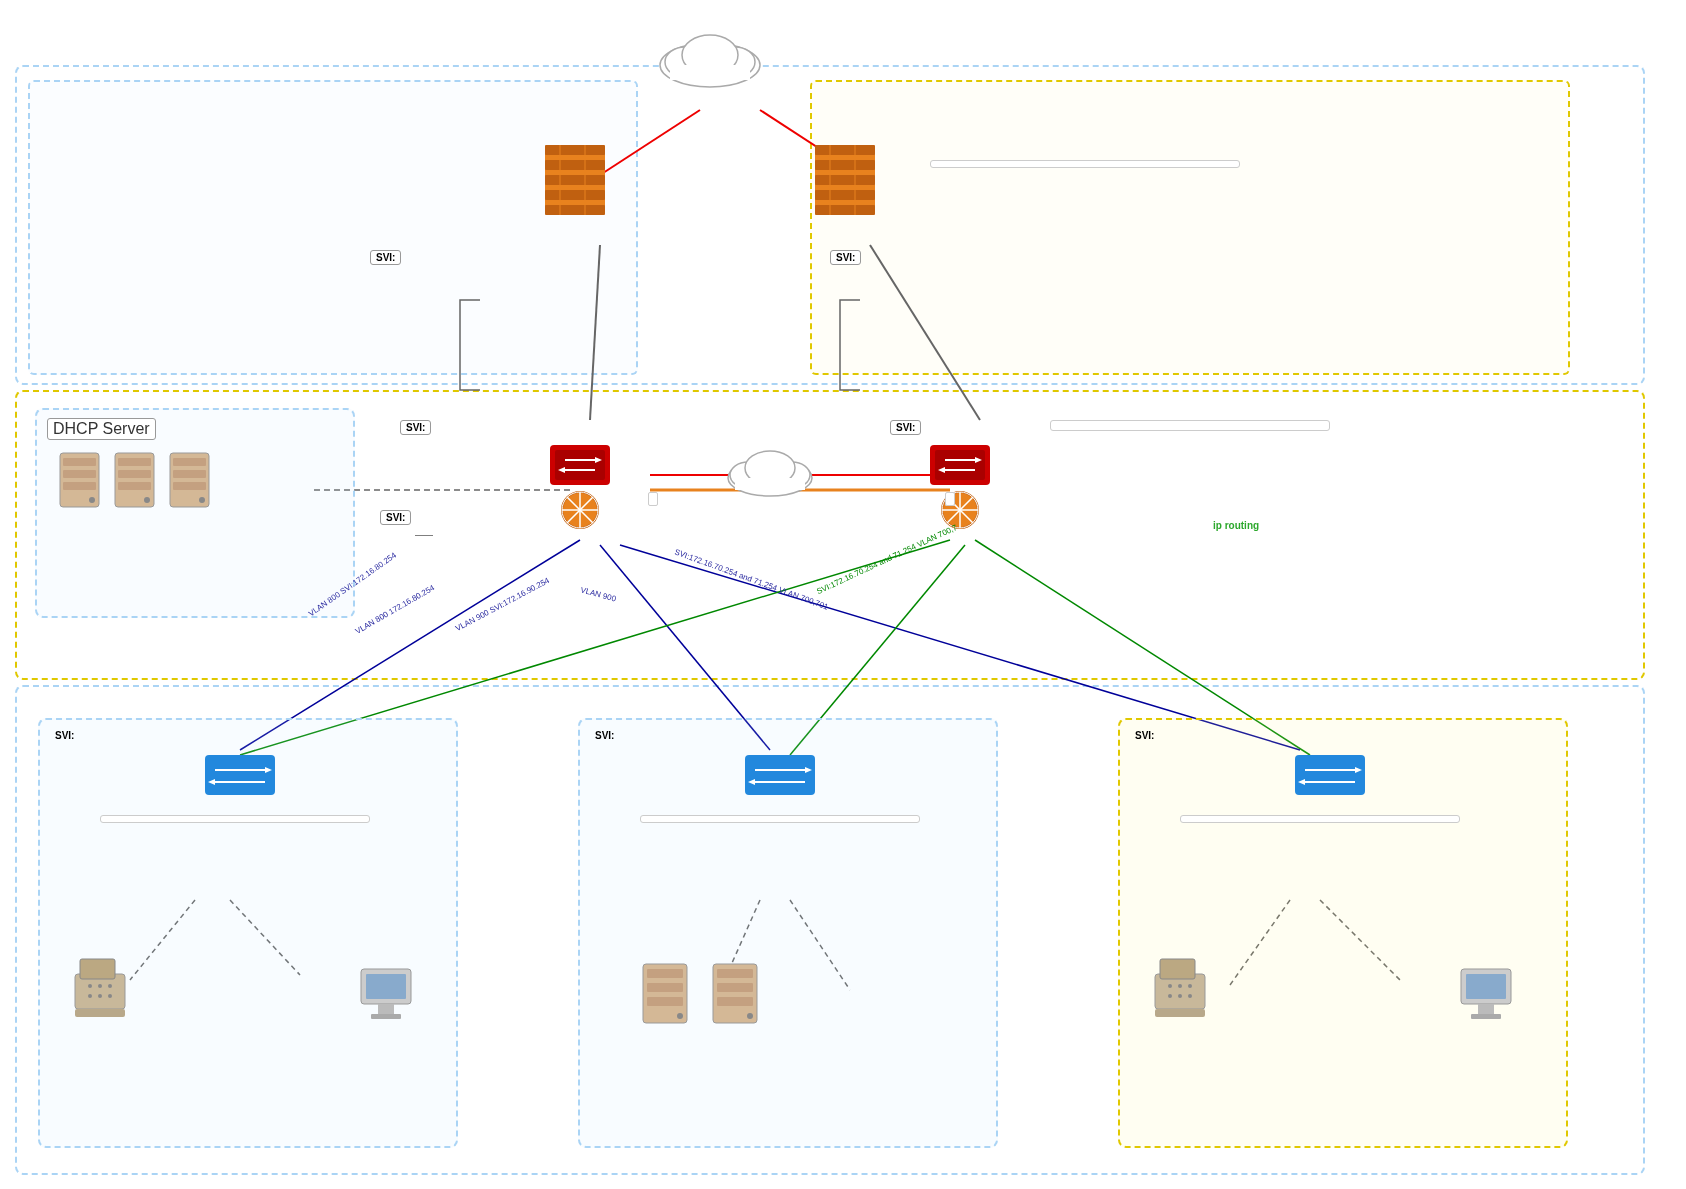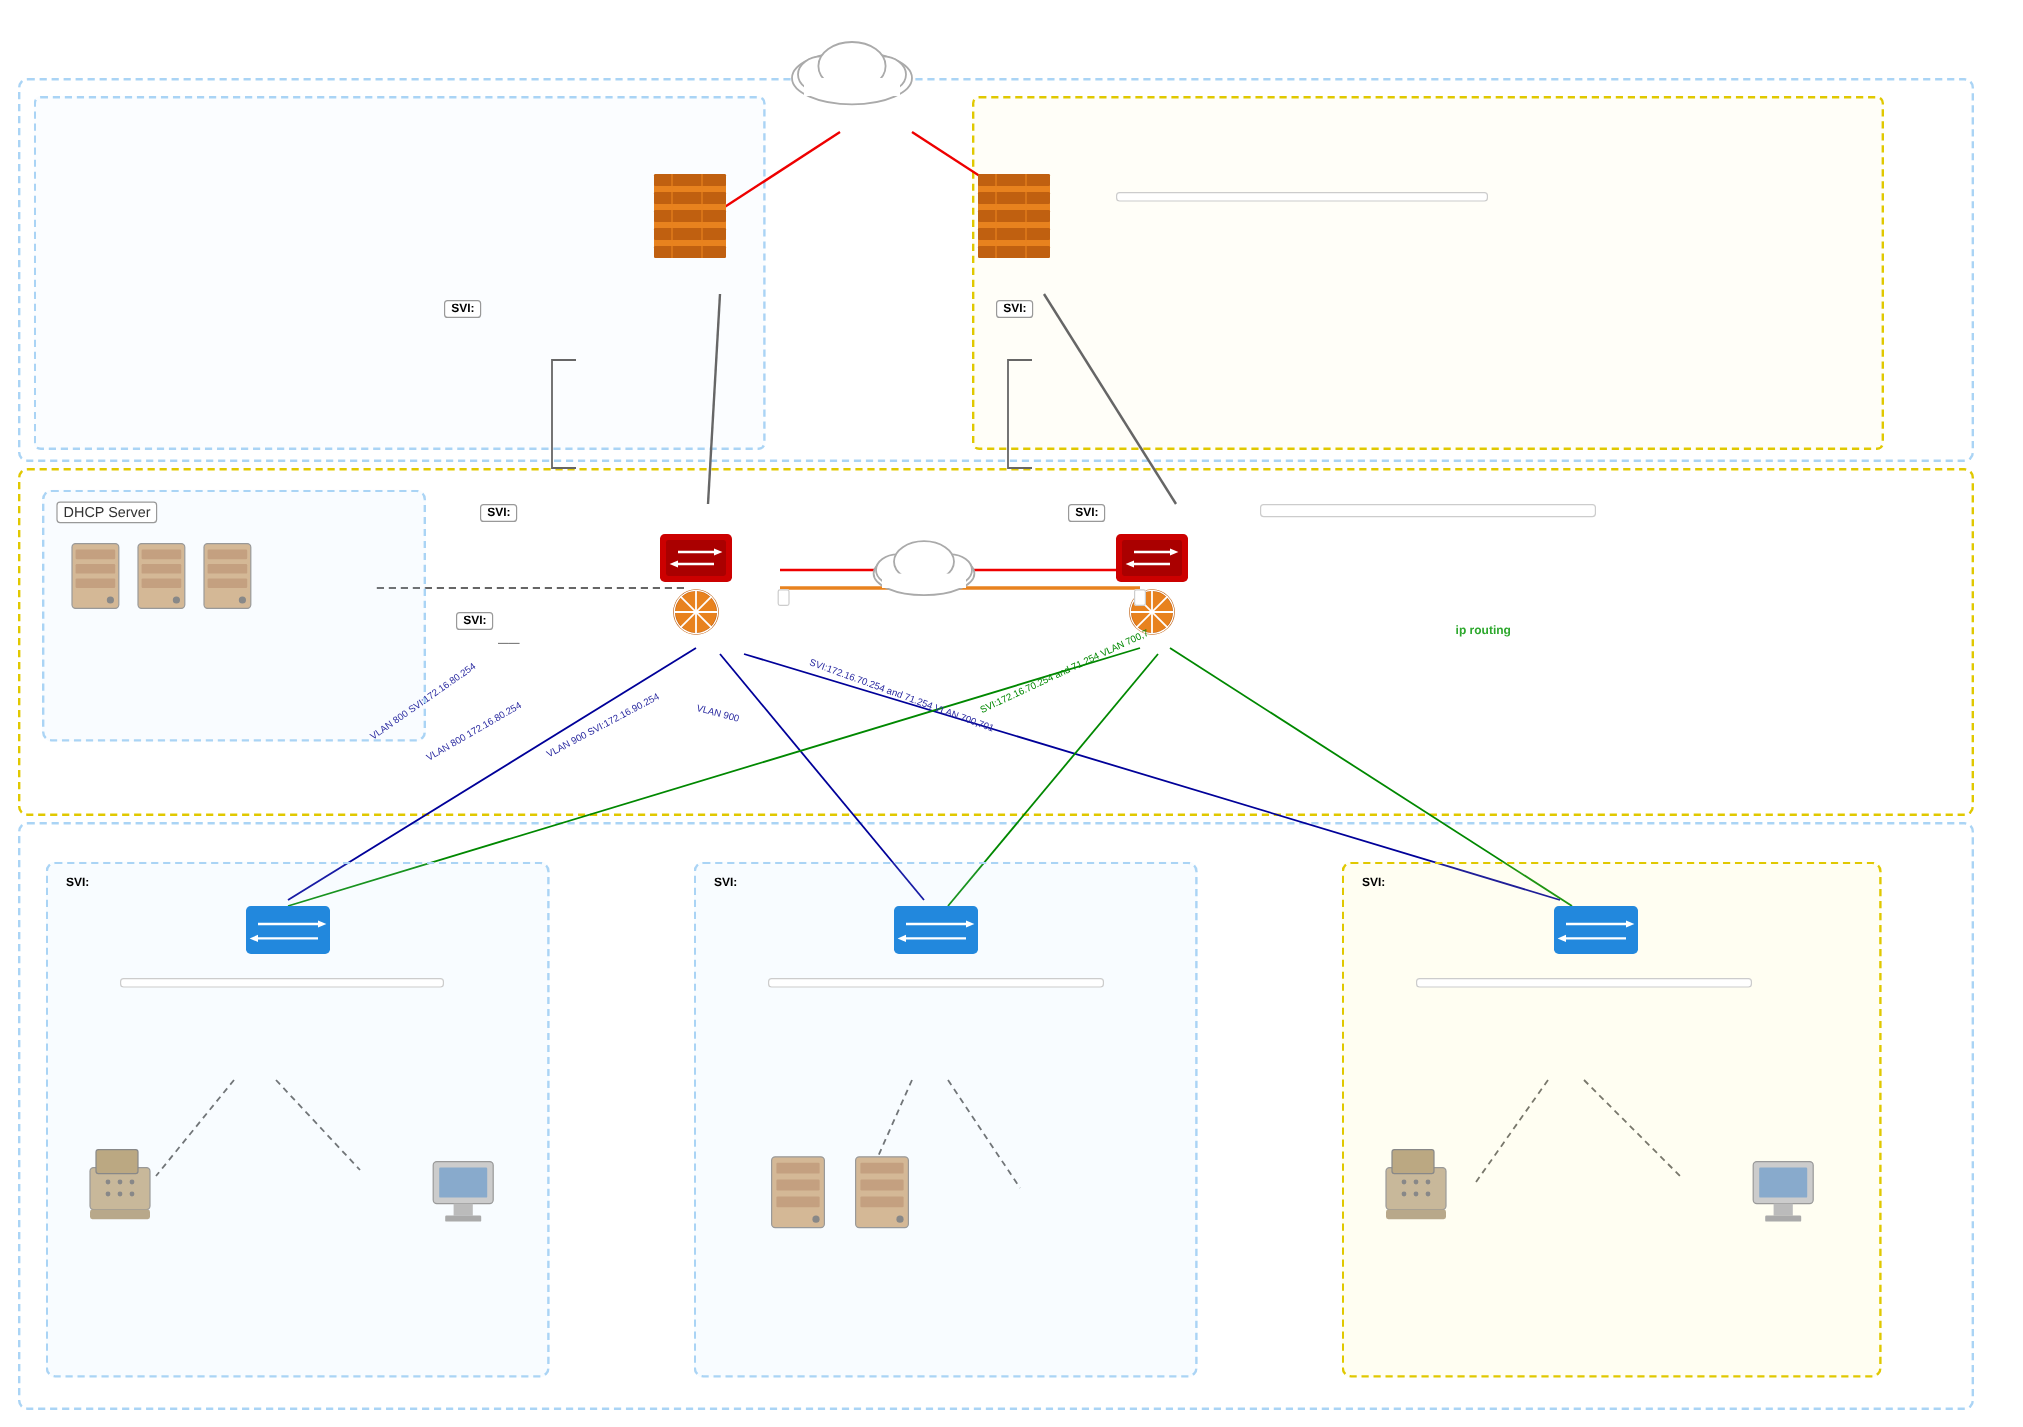--- a/index.html
+++ b/index.html
@@ -29,21 +29,21 @@
       z-index: 10;
       text-align: center;
     }
 
     
     .label-box {
       background: white;
       border: 1px solid #999;
       border-radius: 3px;
       padding: 1px 5px;
-      font-size: 12px;
+      font-size: 16px;
       display: inline-block;
     }
 
     .svi-label {
       font-size: 10px;
       font-weight: bold;
     }
     .svi-ip { color: #e8821e; }
 
     .cmd-box {

